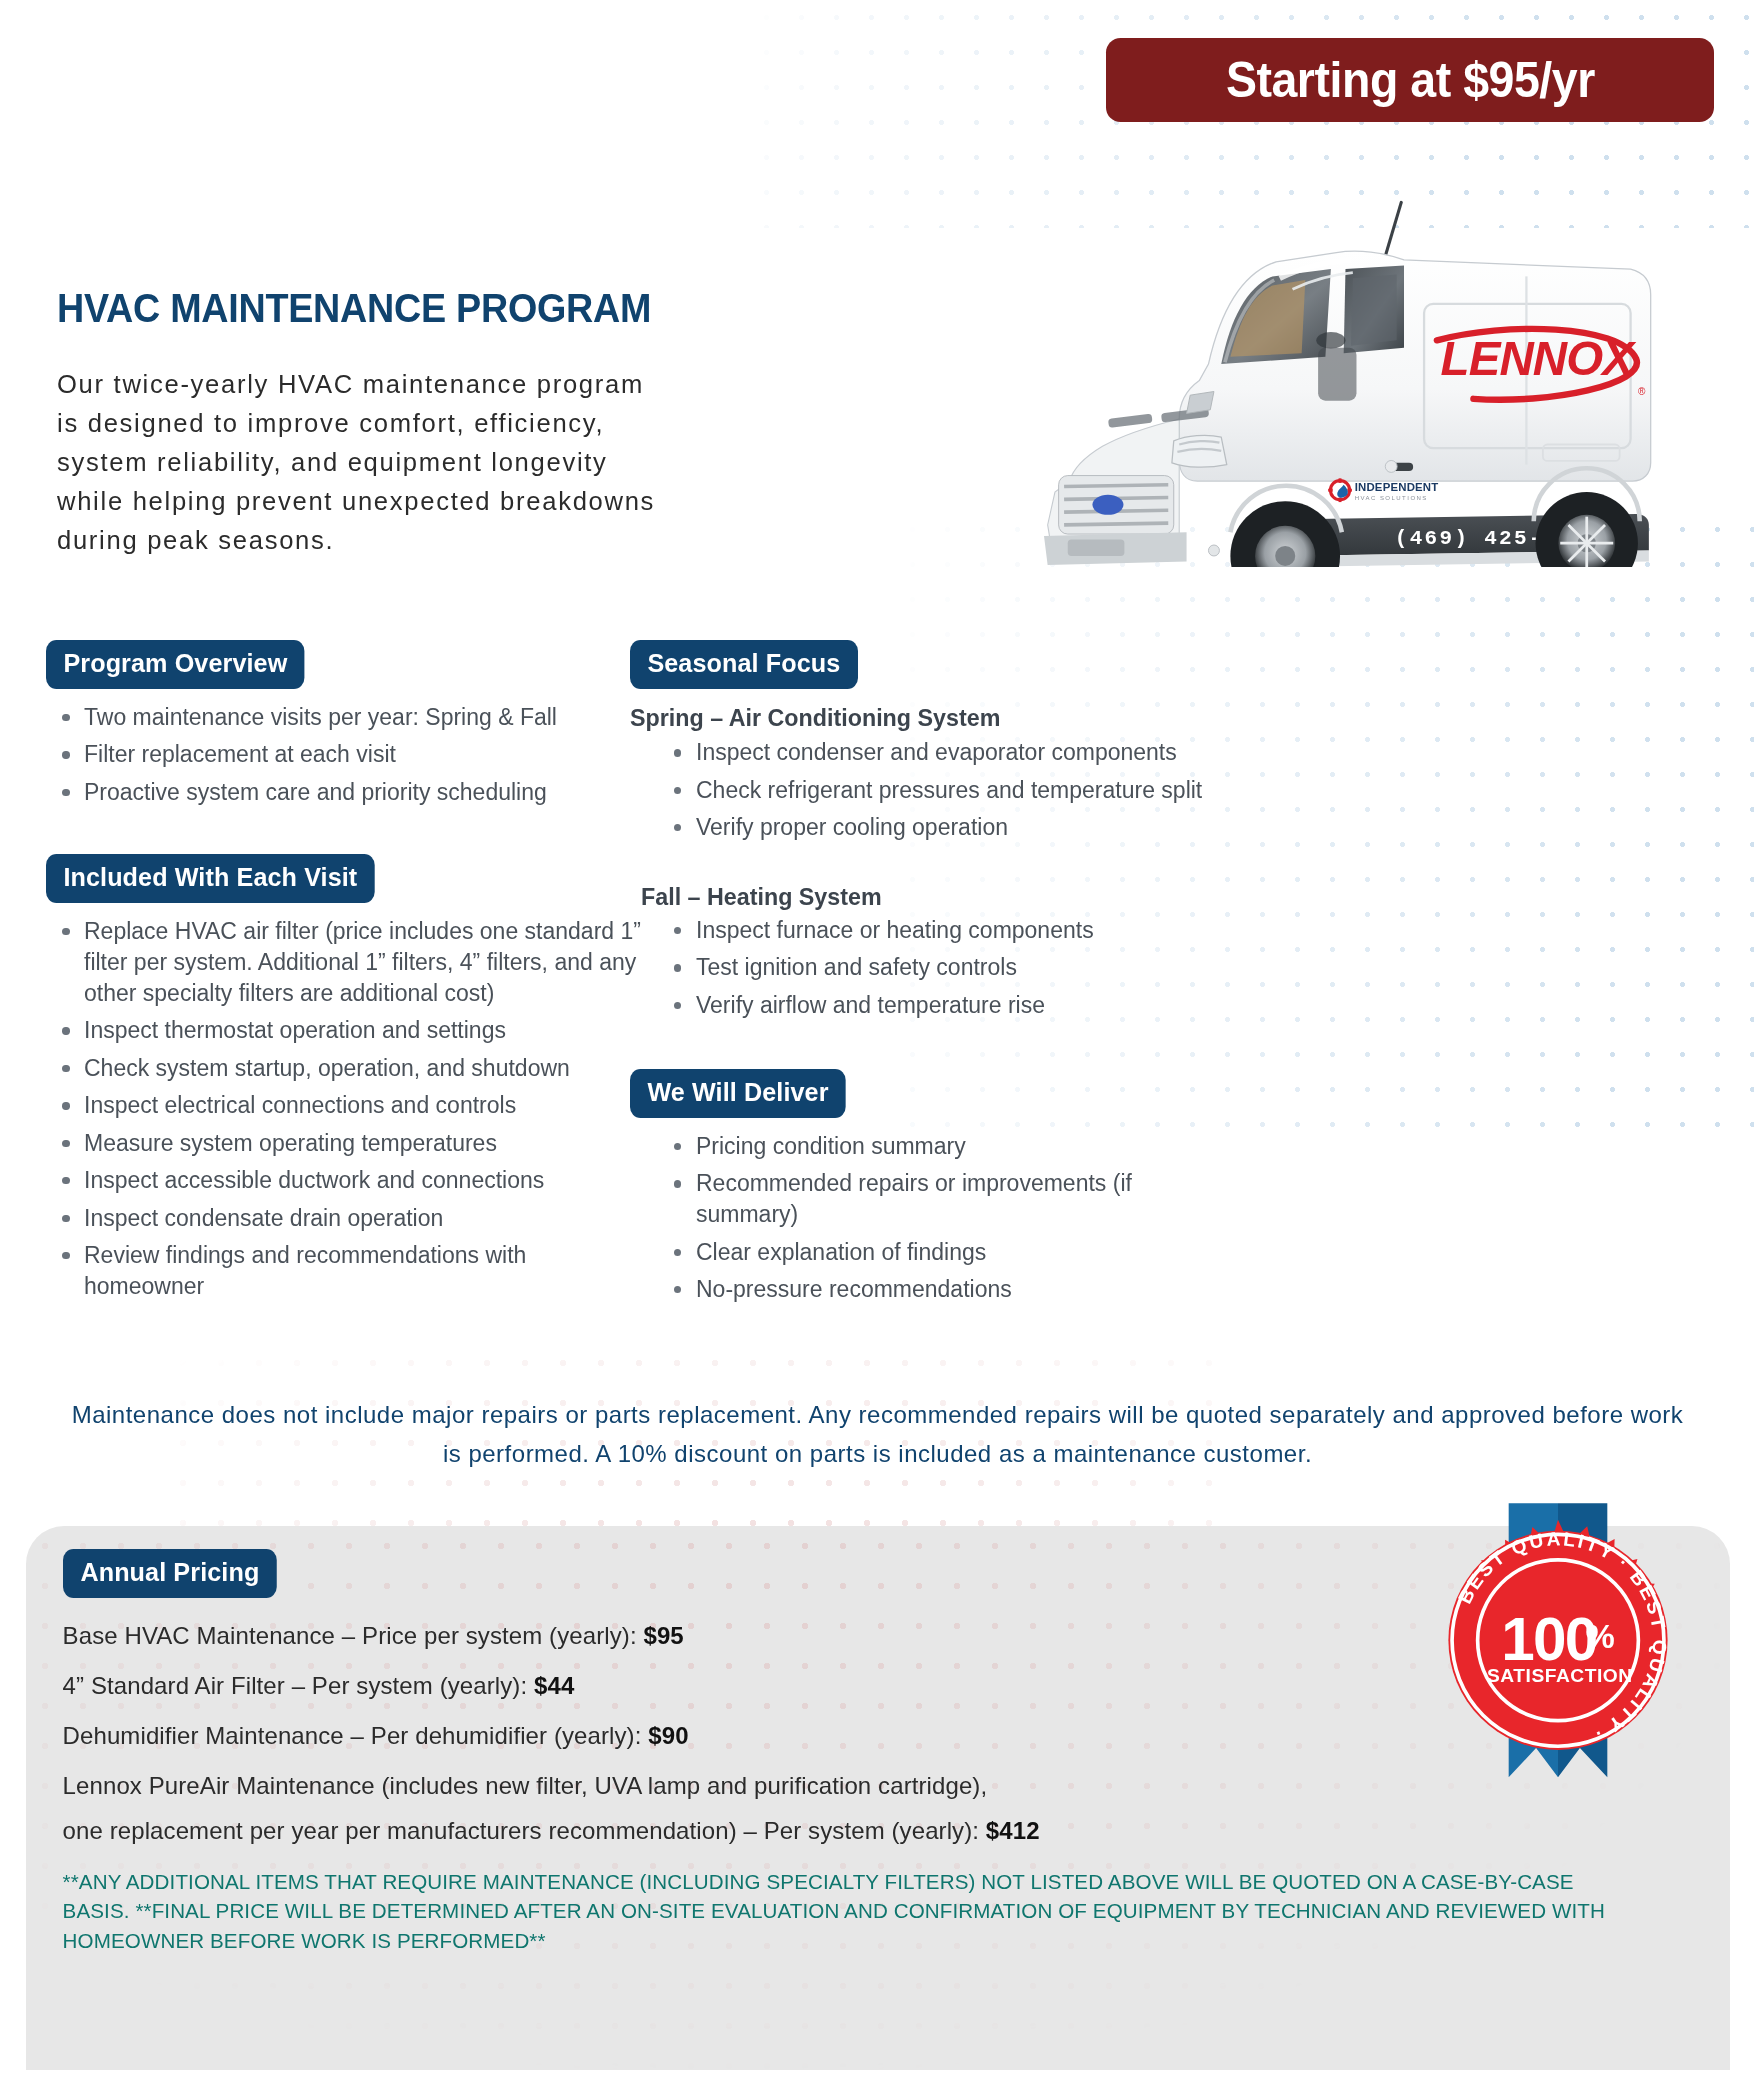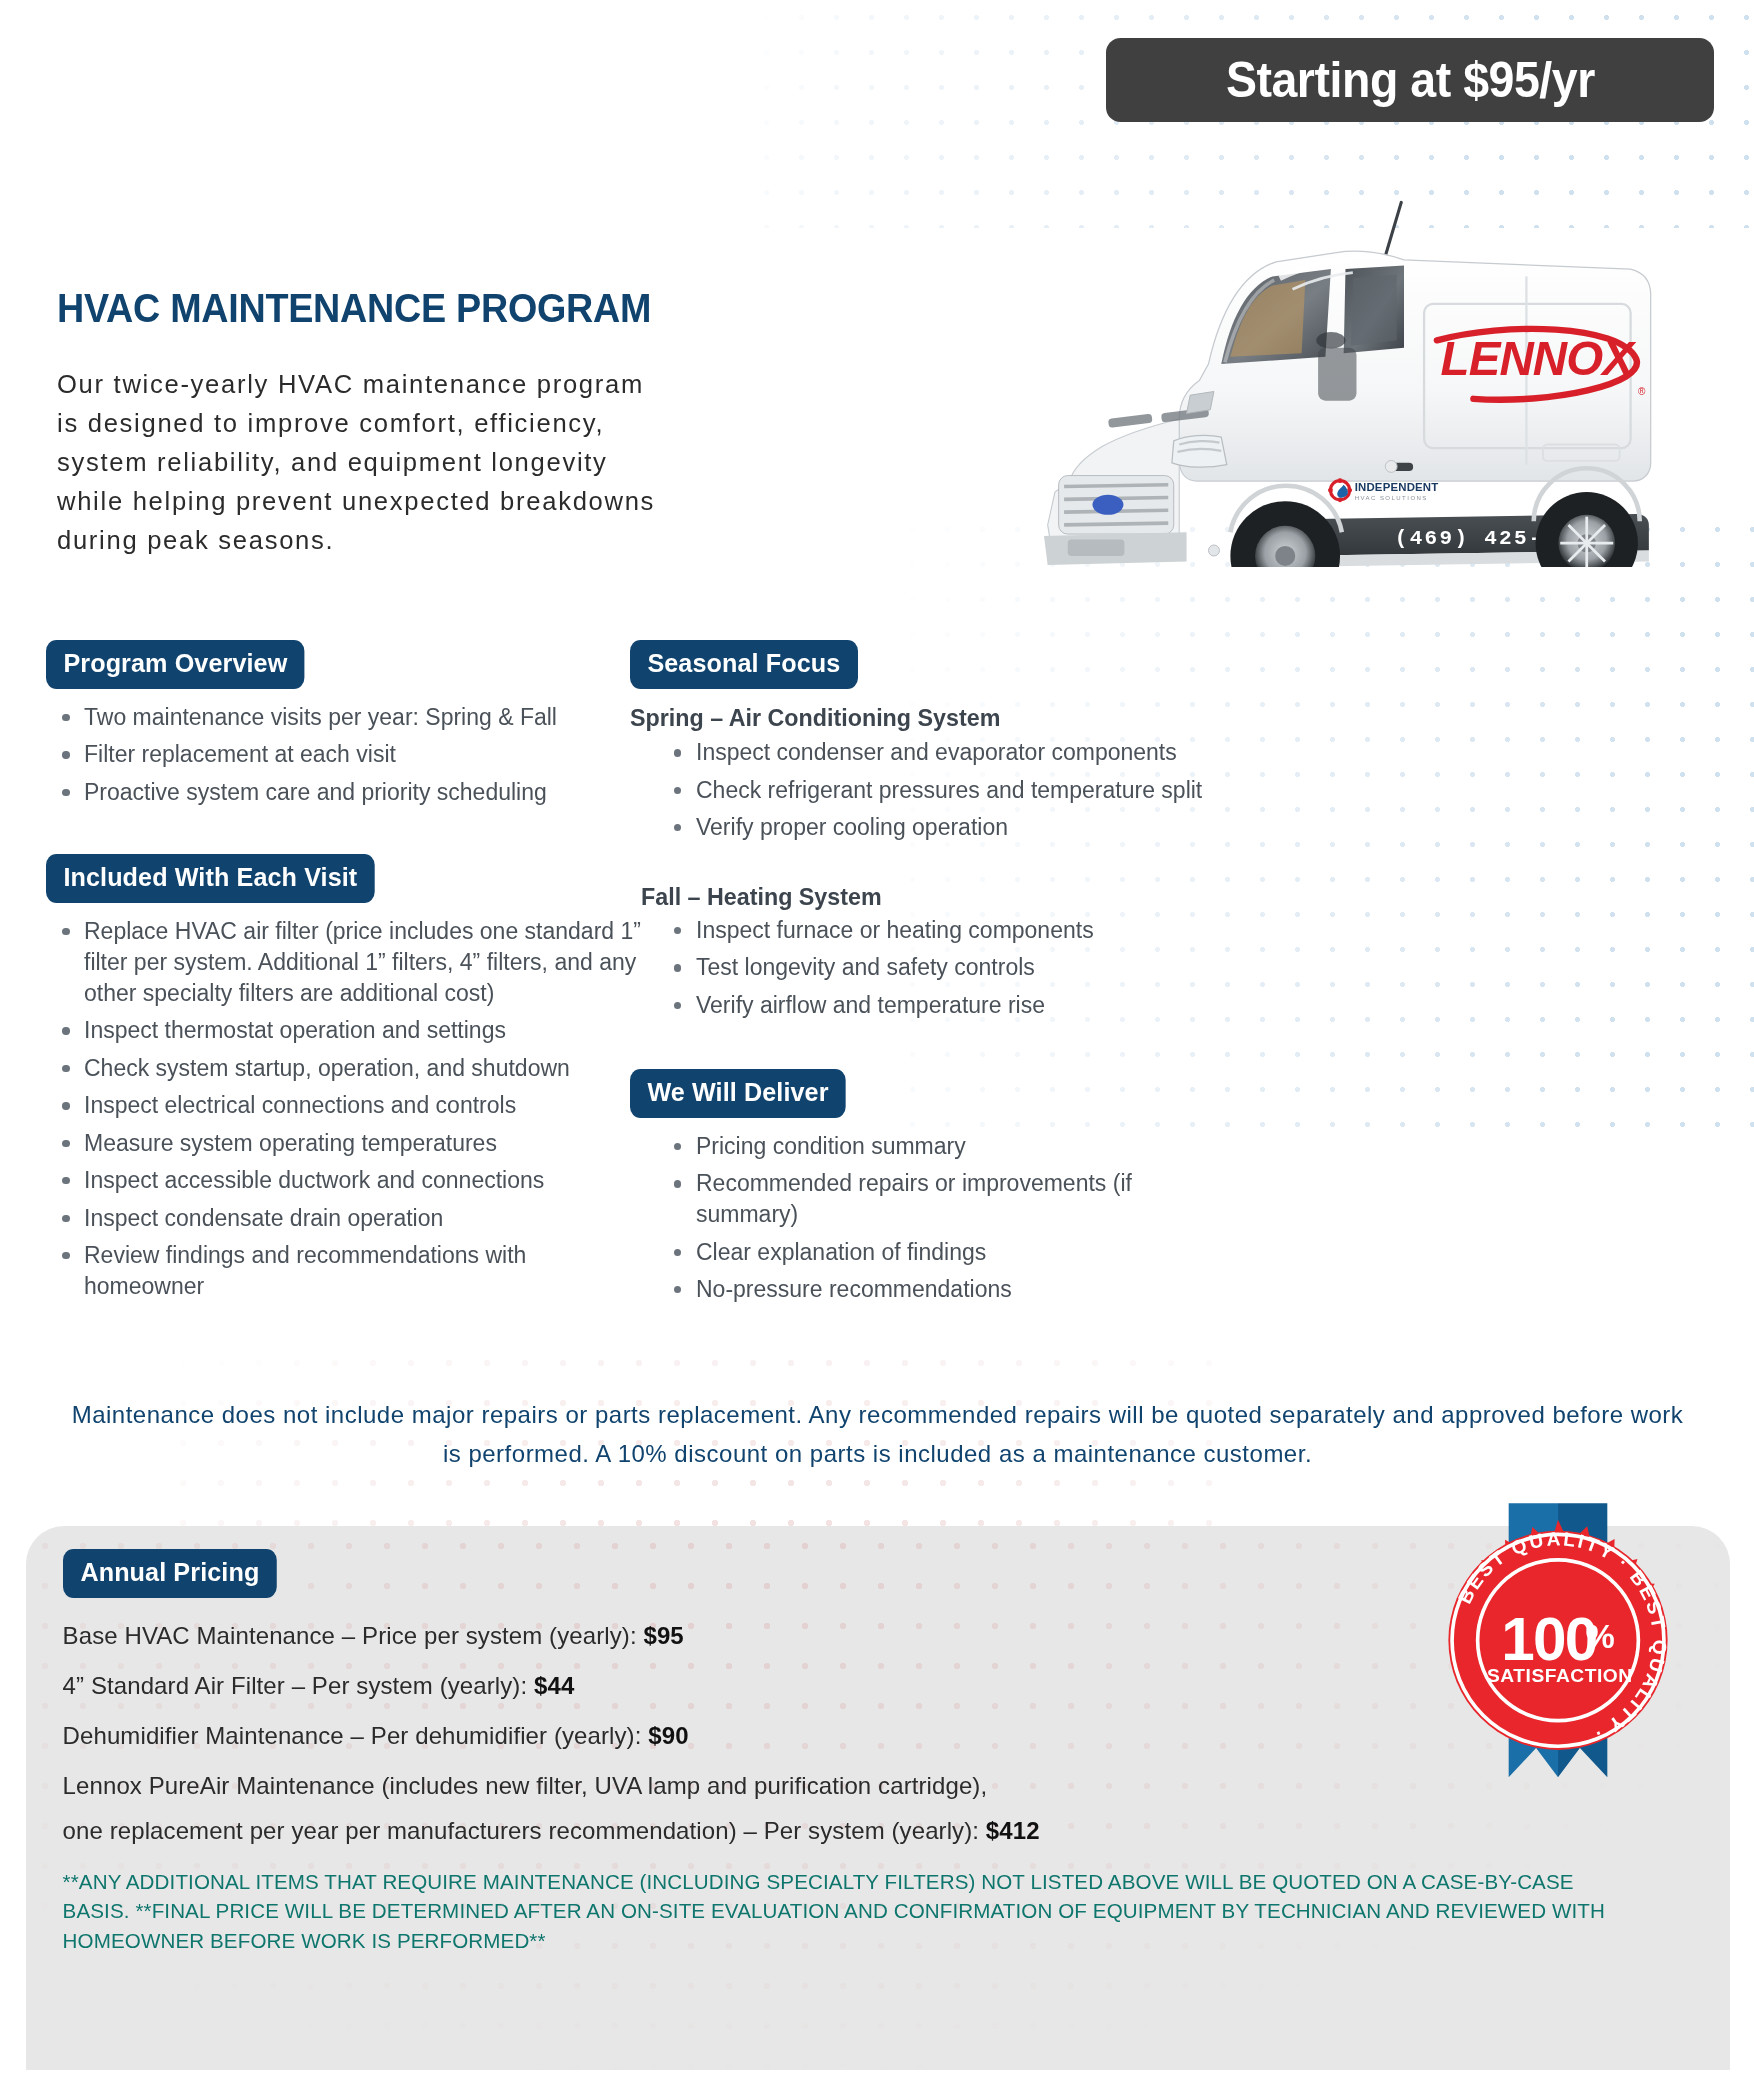--- a/index.html
+++ b/index.html
@@ -30,21 +30,21 @@
     background-size:38px 40px;
     opacity:.55;
     pointer-events:none;
     -webkit-mask-image:radial-gradient(ellipse at 55% 45%, rgba(0,0,0,1) 15%, rgba(0,0,0,.35) 60%, rgba(0,0,0,0) 88%);
     mask-image:radial-gradient(ellipse at 55% 45%, rgba(0,0,0,1) 15%, rgba(0,0,0,.35) 60%, rgba(0,0,0,0) 88%);
   }
 
   
   #price-banner {
     position:absolute; top:38px; left:1106px; width:608px; height:84px;
-    background:#404040; border-radius:14.6px;
+    background:#7f1d1d; border-radius:14.6px;
     display:flex; align-items:center; justify-content:center;
     z-index:6;
   }
   #price-banner .txt {
     color:#fff; font-size:50px; font-weight:700;
     letter-spacing:-0.5px; white-space:nowrap;
     transform:scaleX(.93); transform-origin:center;
   }
 
   
@@ -325,21 +325,21 @@
     <div class="sub-head" style="margin-top:14.6px;">Spring – Air Conditioning System</div>
     <ul class="bullets indent" style="margin-top:5.5px;">
       <li>Inspect condenser and evaporator components</li>
       <li>Check refrigerant pressures and temperature split</li>
       <li>Verify proper cooling operation</li>
     </ul>
 
     <div class="sub-head" style="margin-top:40px; margin-left:11px;">Fall – Heating System</div>
     <ul class="bullets indent" style="margin-top:3.7px;">
       <li>Inspect furnace or heating components</li>
-      <li>Test longevity and safety controls</li>
+      <li>Test ignition and safety controls</li>
       <li>Verify airflow and temperature rise</li>
     </ul>
   </div>
 
   <div class="section" style="margin-top:48px;">
     <div class="pill">We Will Deliver</div>
     <ul class="bullets indent">
       <li>Pricing condition summary</li>
       <li>Recommended repairs or improvements (if summary)</li>
       <li>Clear explanation of findings</li>

